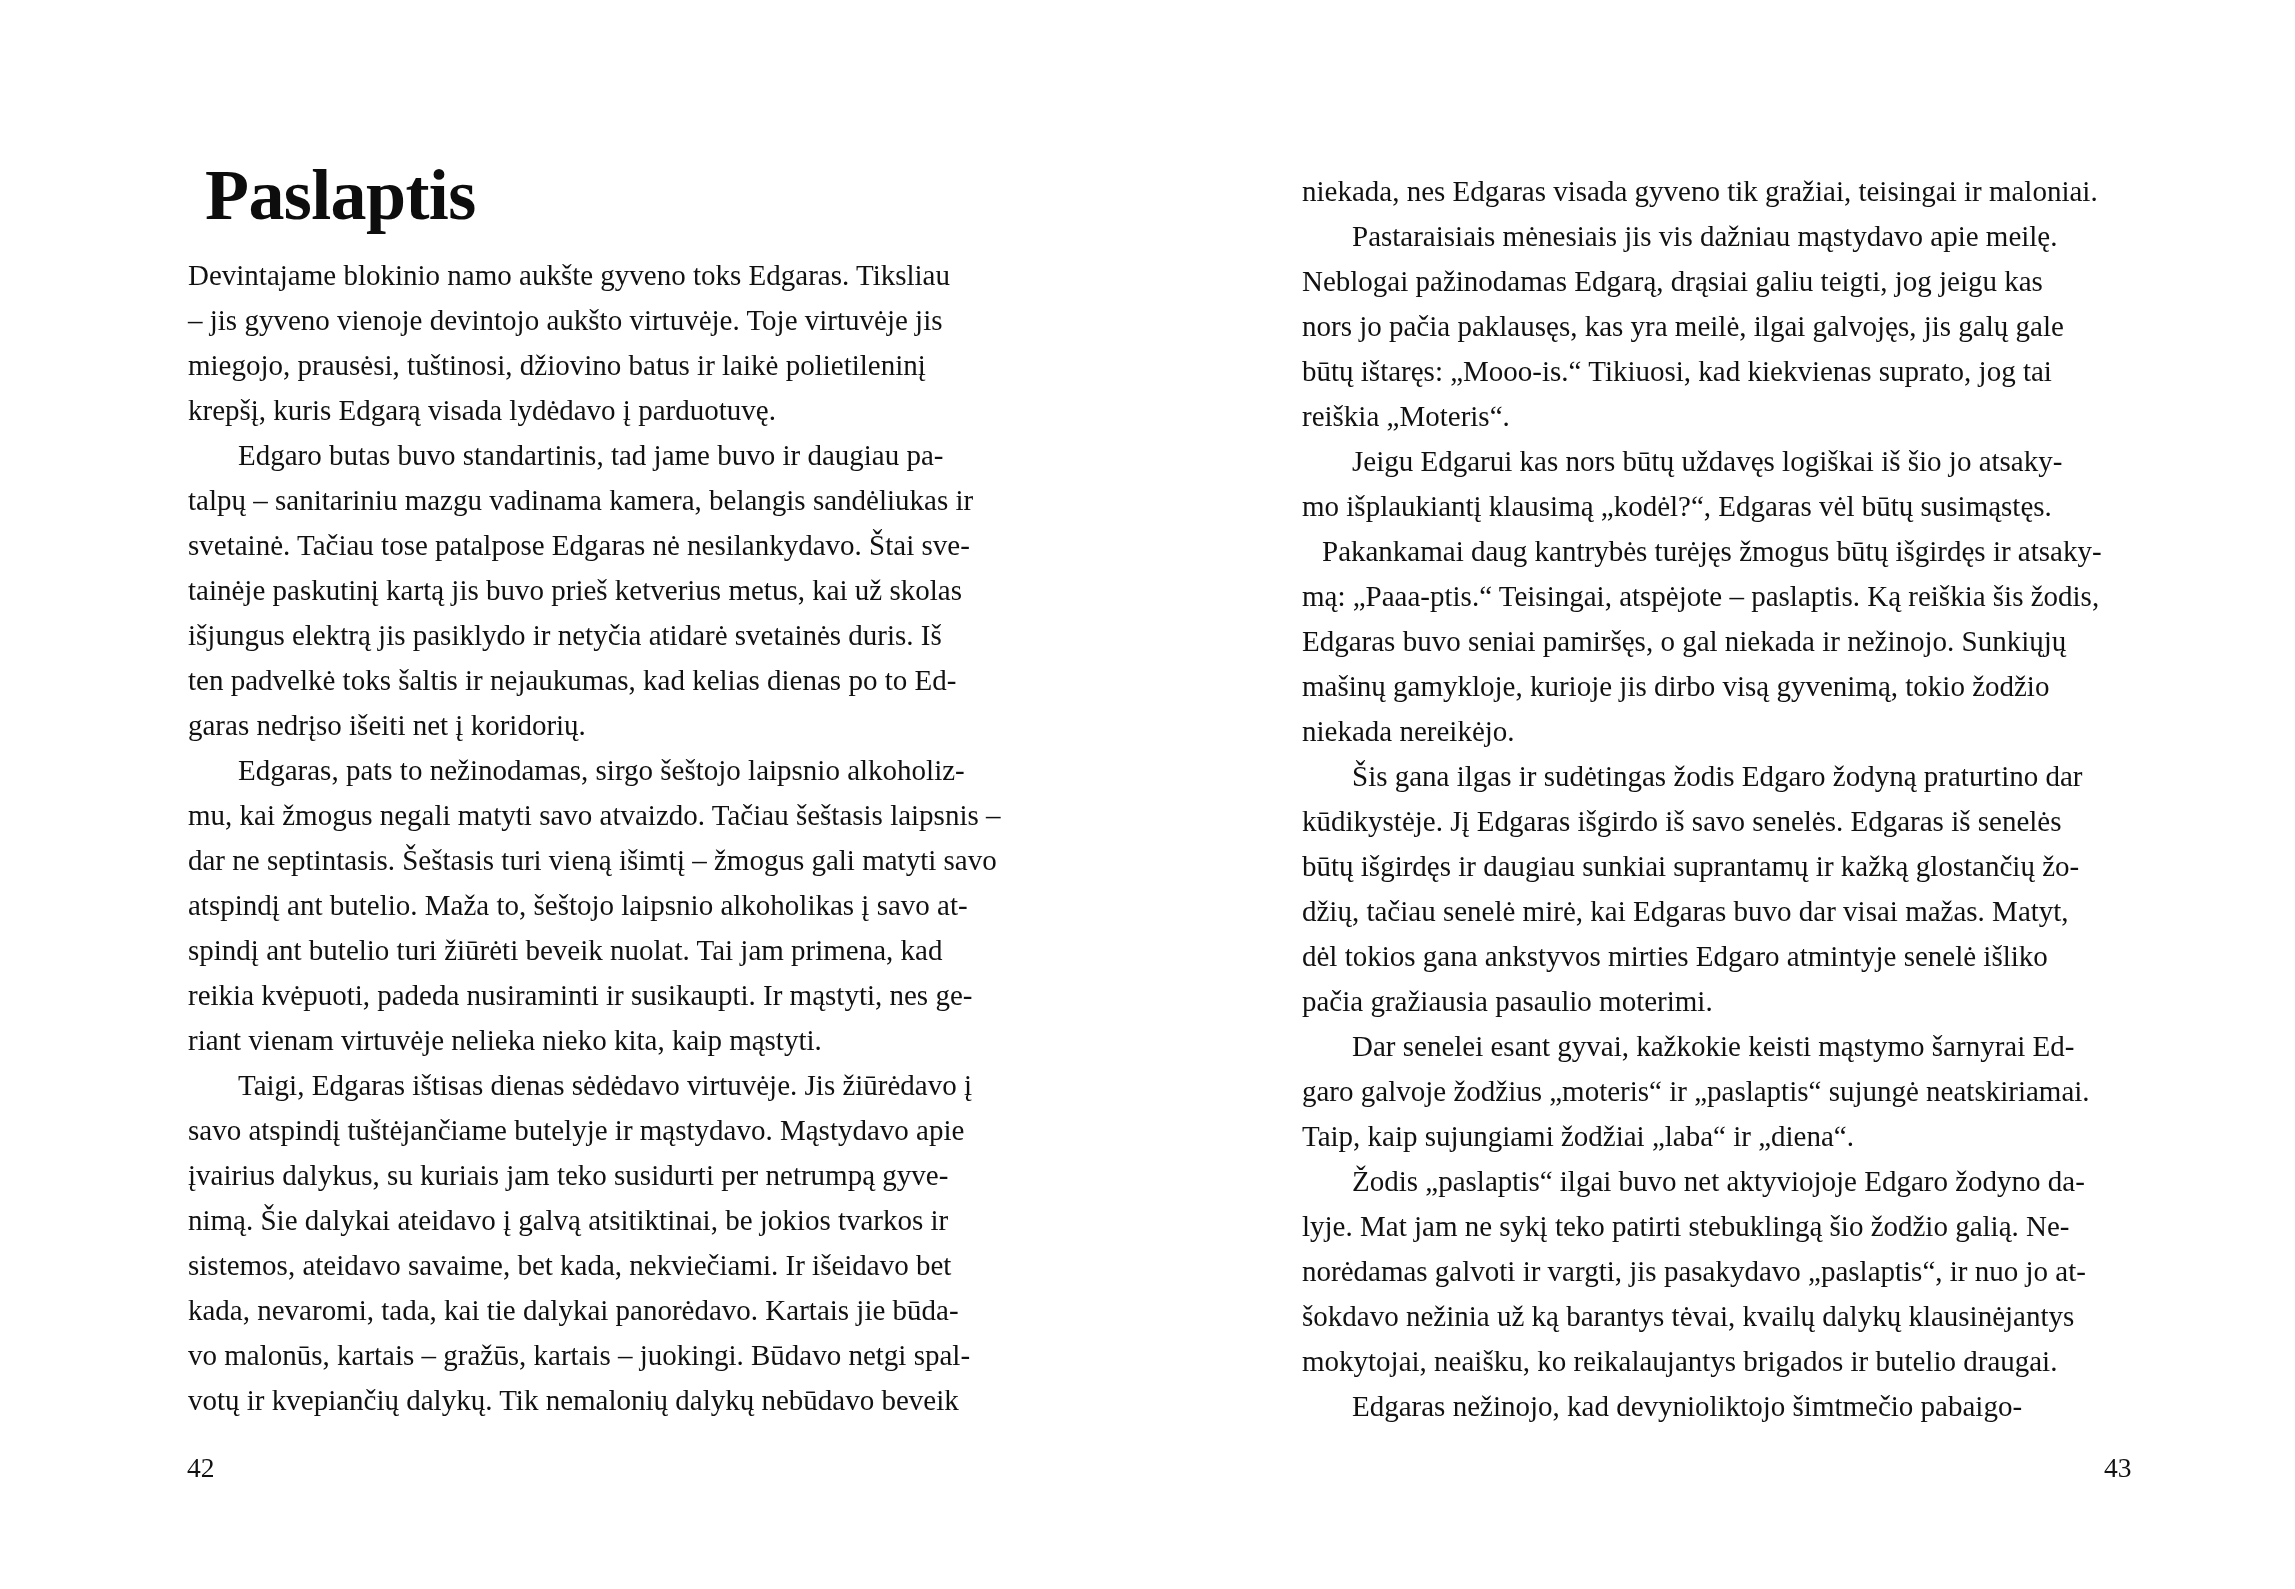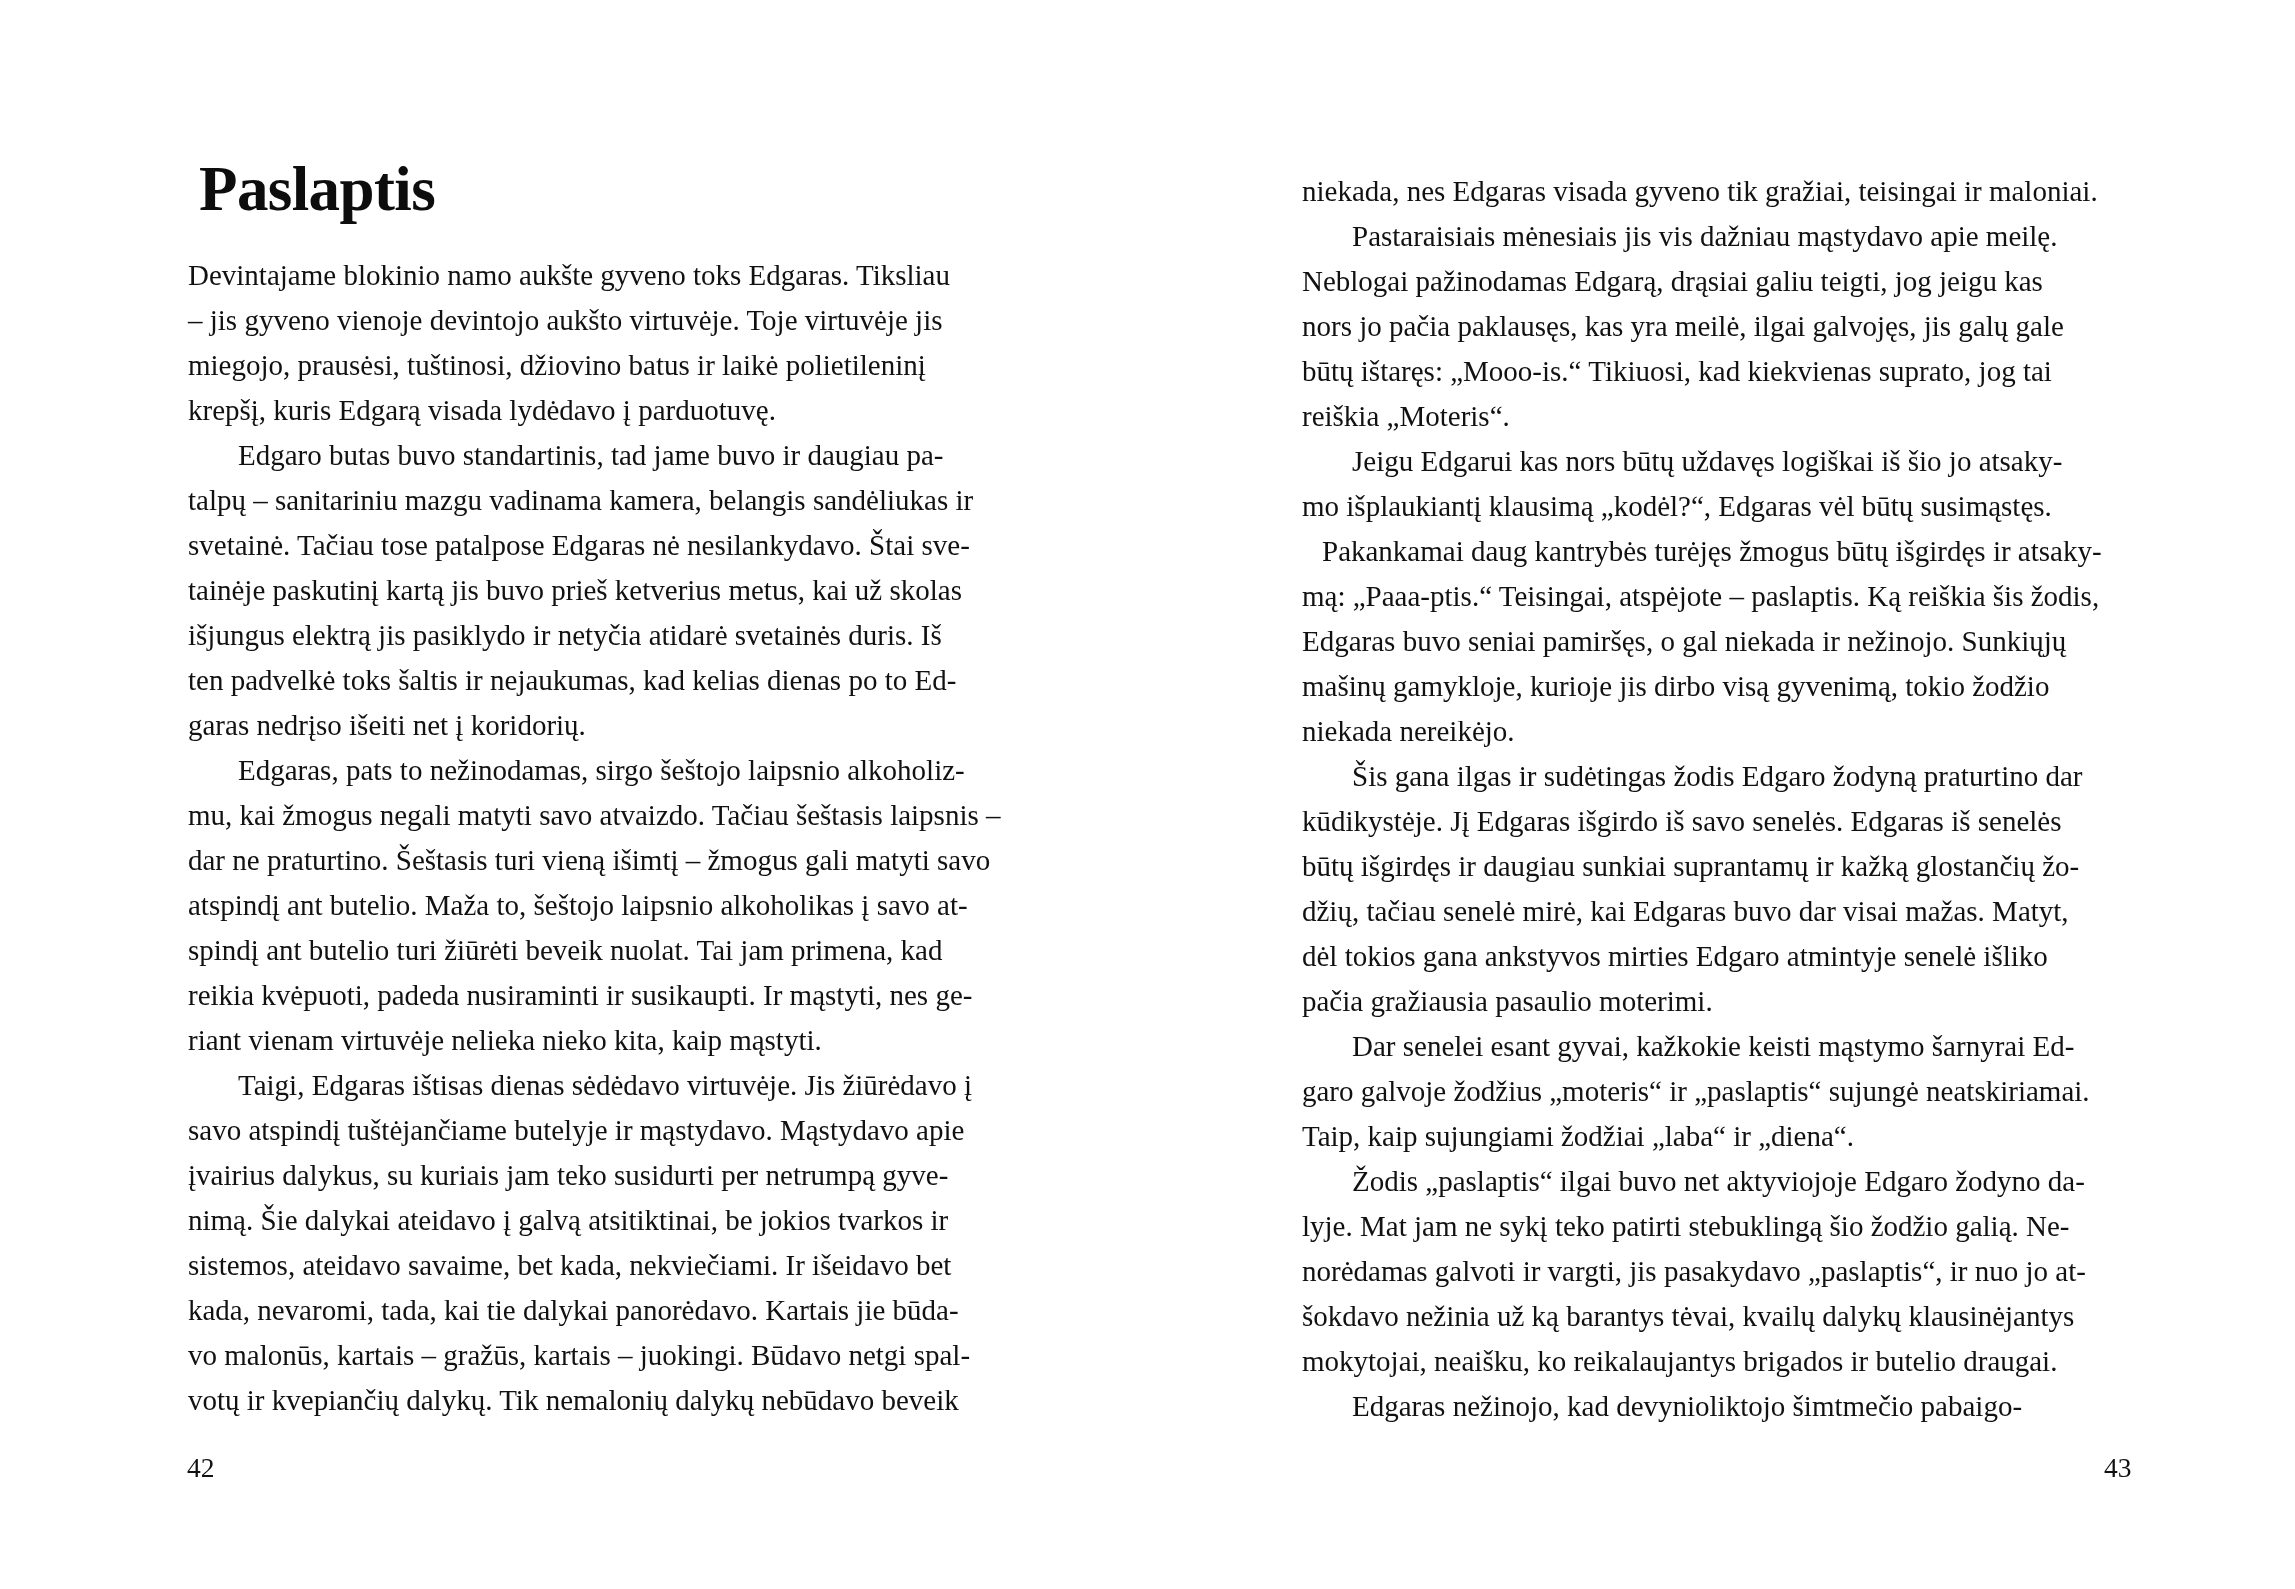--- a/index.html
+++ b/index.html
@@ -1,23 +1,23 @@
 <!DOCTYPE html>
 <html style="font-size:9.6px"><head>
 <meta charset="utf-8">
 <style>
   html, body { margin:0; padding:0; background:#ffffff; }
   body { width:2295px; height:1590px; position:relative; overflow:hidden;
          font-family:"Liberation Serif","DejaVu Serif",serif; color:#111111; }
   .page { position:absolute; top:0; height:1590px; }
   .page.left { left:0; width:1148px; }
   .page.right { left:1148px; width:1148px; }
-  .title { position:absolute; left:187px; top:141px; margin:12px;
+  .title { position:absolute; left:187px; top:141px; margin:18px;
            font-family:"Liberation Serif","DejaVu Serif",serif;
-           font-weight:bold; font-size:63px; line-height:72px; letter-spacing:-0.6px; color:#0d0d0d; }
+           font-weight:bold; font-size:72px; line-height:72px; letter-spacing:-0.6px; color:#0d0d0d; }
   .textblock { position:absolute; font-size:29px; line-height:45px; }
   .left .textblock { left:188px; top:253px; width:830px; }
   .right .textblock { left:1303px; top:169px; width:811px; }
   .right .textblock { left:154px; }
   .line { display:block; height:45px; white-space:nowrap; text-align:justify; text-align-last:justify; overflow:visible; }
   .line.last { text-align-last:left; }
   .line.indent { padding-left:50px; }
   .pagenum { position:absolute; top:1450px; font-size:27.5px; line-height:36px; }
   .left .pagenum { left:187px; }
   .right .pagenum { left:956px; }
@@ -34,21 +34,21 @@
       <span class="line last">krepšį, kuris Edgarą visada lydėdavo į parduotuvę.</span>
       <span class="line indent" style="word-spacing: 0px; text-align: left; text-align-last: left;">Edgaro butas buvo standartinis, tad jame buvo ir daugiau pa-</span>
       <span class="line" style="word-spacing: 0px; text-align: left; text-align-last: left;">talpų – sanitariniu mazgu vadinama kamera, belangis sandėliukas ir</span>
       <span class="line" style="word-spacing: 0px; text-align: left; text-align-last: left;">svetainė. Tačiau tose patalpose Edgaras nė nesilankydavo. Štai sve-</span>
       <span class="line" style="word-spacing: 0px; text-align: left; text-align-last: left;">tainėje paskutinį kartą jis buvo prieš ketverius metus, kai už skolas</span>
       <span class="line" style="word-spacing: 0px; text-align: left; text-align-last: left;">išjungus elektrą jis pasiklydo ir netyčia atidarė svetainės duris. Iš</span>
       <span class="line" style="word-spacing: 0px; text-align: left; text-align-last: left;">ten padvelkė toks šaltis ir nejaukumas, kad kelias dienas po to Ed-</span>
       <span class="line last">garas nedrįso išeiti net į koridorių.</span>
       <span class="line indent" style="word-spacing: 0px; text-align: left; text-align-last: left;">Edgaras, pats to nežinodamas, sirgo šeštojo laipsnio alkoholiz-</span>
       <span class="line" style="word-spacing: 0px; text-align: left; text-align-last: left;">mu, kai žmogus negali matyti savo atvaizdo. Tačiau šeštasis laipsnis –</span>
-      <span class="line" style="word-spacing: 0px; text-align: left; text-align-last: left;">dar ne praturtino. Šeštasis turi vieną išimtį – žmogus gali matyti savo</span>
+      <span class="line" style="word-spacing: 0px; text-align: left; text-align-last: left;">dar ne septintasis. Šeštasis turi vieną išimtį – žmogus gali matyti savo</span>
       <span class="line" style="word-spacing: 0px; text-align: left; text-align-last: left;">atspindį ant butelio. Maža to, šeštojo laipsnio alkoholikas į savo at-</span>
       <span class="line" style="word-spacing: 0px; text-align: left; text-align-last: left;">spindį ant butelio turi žiūrėti beveik nuolat. Tai jam primena, kad</span>
       <span class="line" style="word-spacing: 0px; text-align: left; text-align-last: left;">reikia kvėpuoti, padeda nusiraminti ir susikaupti. Ir mąstyti, nes ge-</span>
       <span class="line last">riant vienam virtuvėje nelieka nieko kita, kaip mąstyti.</span>
       <span class="line indent" style="word-spacing: 0px; text-align: left; text-align-last: left;">Taigi, Edgaras ištisas dienas sėdėdavo virtuvėje. Jis žiūrėdavo į</span>
       <span class="line" style="word-spacing: 0px; text-align: left; text-align-last: left;">savo atspindį tuštėjančiame butelyje ir mąstydavo. Mąstydavo apie</span>
       <span class="line" style="word-spacing: 0px; text-align: left; text-align-last: left;">įvairius dalykus, su kuriais jam teko susidurti per netrumpą gyve-</span>
       <span class="line" style="word-spacing: 0px; text-align: left; text-align-last: left;">nimą. Šie dalykai ateidavo į galvą atsitiktinai, be jokios tvarkos ir</span>
       <span class="line" style="word-spacing: 0px; text-align: left; text-align-last: left;">sistemos, ateidavo savaime, bet kada, nekviečiami. Ir išeidavo bet</span>
       <span class="line" style="word-spacing: 0px; text-align: left; text-align-last: left;">kada, nevaromi, tada, kai tie dalykai panorėdavo. Kartais jie būda-</span>

